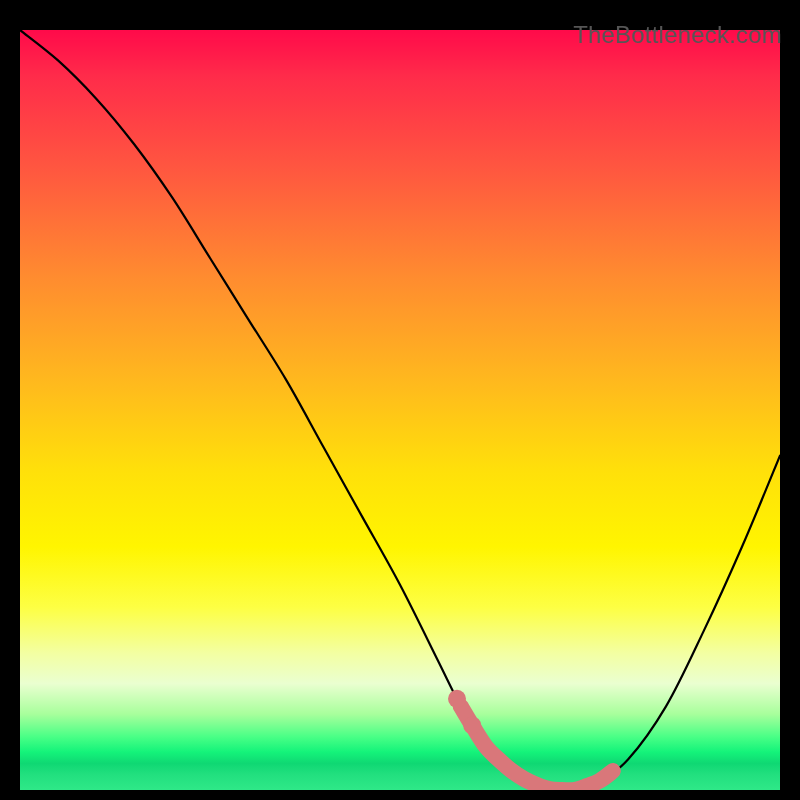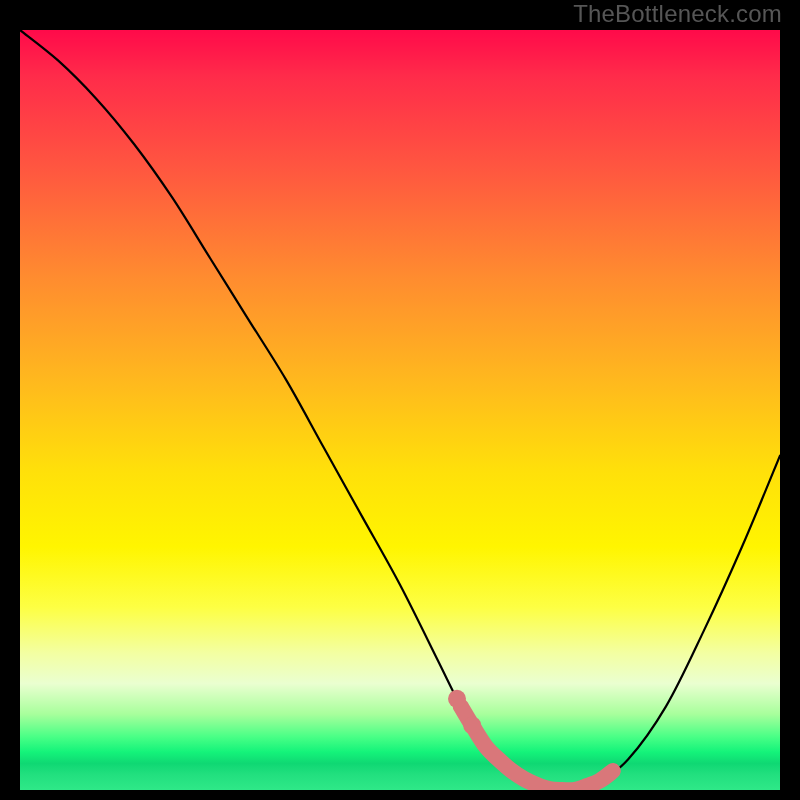--- a/index.html
+++ b/index.html
@@ -5,21 +5,21 @@
   * { margin: 0; padding: 0; box-sizing: border-box; }
   html, body { width: 800px; height: 800px; overflow: hidden; background: #000; }
   .frame {
     position: relative;
     width: 800px;
     height: 800px;
     background: #000;
   }
   .watermark {
     position: absolute;
-    top: 0;
+    top: 21px;
     right: 18px;
     font-family: Arial, Helvetica, sans-serif;
     font-size: 24px;
     color: #565656;
     letter-spacing: 0.2px;
     font-weight: 400;
     z-index: 10;
   }
   .plot {
     position: absolute;

